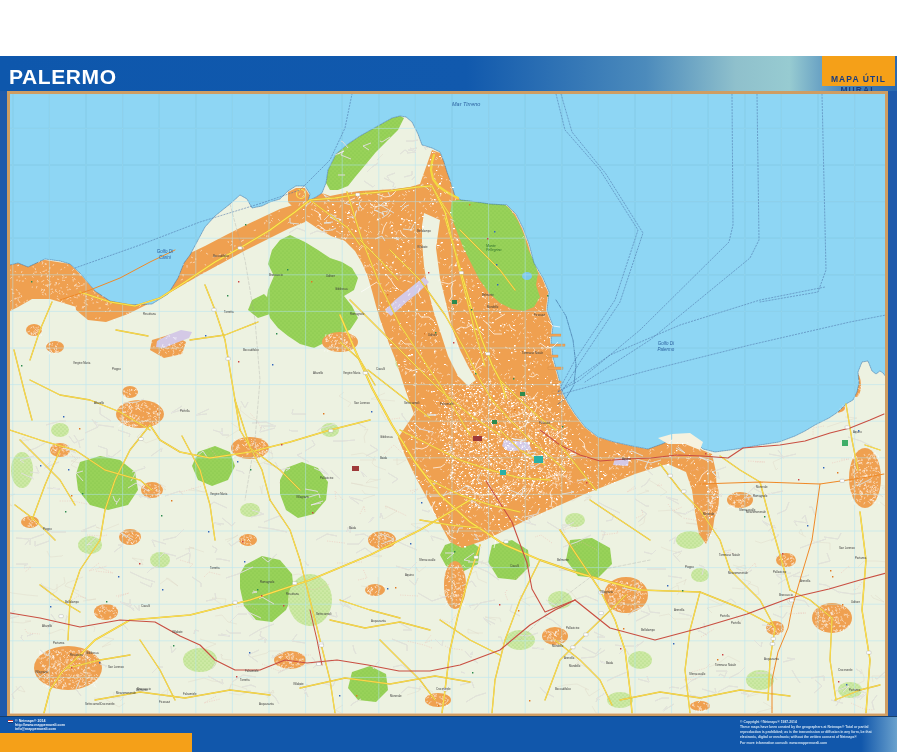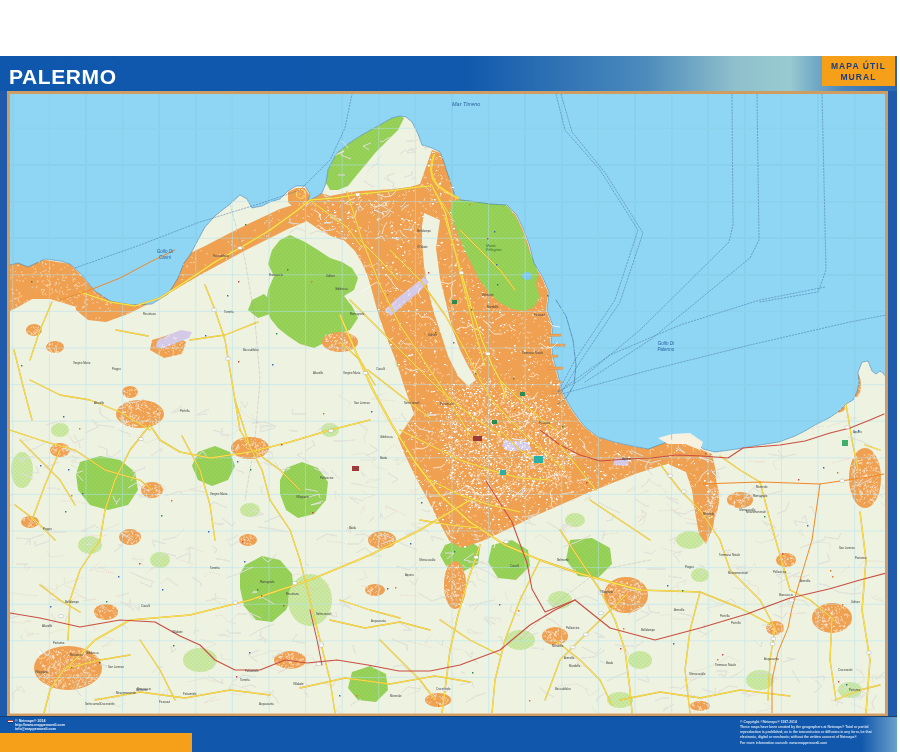--- a/index.html
+++ b/index.html
@@ -1,20 +1,20 @@
 <!DOCTYPE html>
 <html><head><meta charset="utf-8"><style>
 html,body{margin:0;padding:0;background:#fff;width:900px;height:752px;overflow:hidden}
 *{box-sizing:border-box}
 .page{position:relative;width:856px;height:752px;font-family:"Liberation Sans",sans-serif}
 .header{position:absolute;left:0;top:56px;width:897px;height:35px;
  background:linear-gradient(90deg,#0e57ac 0%,#1159ad 52%,#4c8bbc 72%,#8fc0cc 82%,#97cbd1 88%,#4a86bb 94%,#2a69b0 100%)}
 .header .title{position:absolute;left:9px;top:9px;color:#fff;font-weight:bold;font-size:21px;letter-spacing:0.6px}
 .mapabox{position:absolute;left:822px;top:56px;width:73px;height:30px;background:#f5a018;
- color:#1b3d7d;font-weight:bold;font-size:8.5px;text-align:center;letter-spacing:1.1px;line-height:11px;padding-top:5px}
+ color:#1b3d7d;font-weight:bold;font-size:8.5px;text-align:center;letter-spacing:1.1px;line-height:11px;padding-top:18px}
 .frameL{position:absolute;left:0;top:91px;width:7px;height:625px;background:#1f5aab}
 .frameR{position:absolute;left:888px;top:91px;width:9px;height:625px;background:#1f5aab}
 .bottombar{position:absolute;left:0;top:716px;width:897px;height:36px;
  background:linear-gradient(90deg,#1157ab 0%,#1157ab 96%,#6aa1cd 100%);border-top:1.5px solid #16406f}
 .botleft{position:absolute;left:15px;top:719px;color:#e8f0fa;font-size:3.6px;line-height:4.1px;font-weight:bold}
 .botorange{position:absolute;left:0;top:733px;width:192px;height:19px;background:#f5a018}
 .botright{position:absolute;left:740px;top:719.5px;color:#cfe2f4;font-size:3.4px;line-height:5.3px;font-weight:bold;width:138px}
 .flag{position:absolute;left:8px;top:720px;width:5px;height:3.4px;background:linear-gradient(180deg,#c33 33%,#fff 33%,#fff 66%,#236 66%)}
 .rmargin{position:absolute;left:897px;top:0;width:3px;height:752px;background:#fff}
 </style></head><body>

